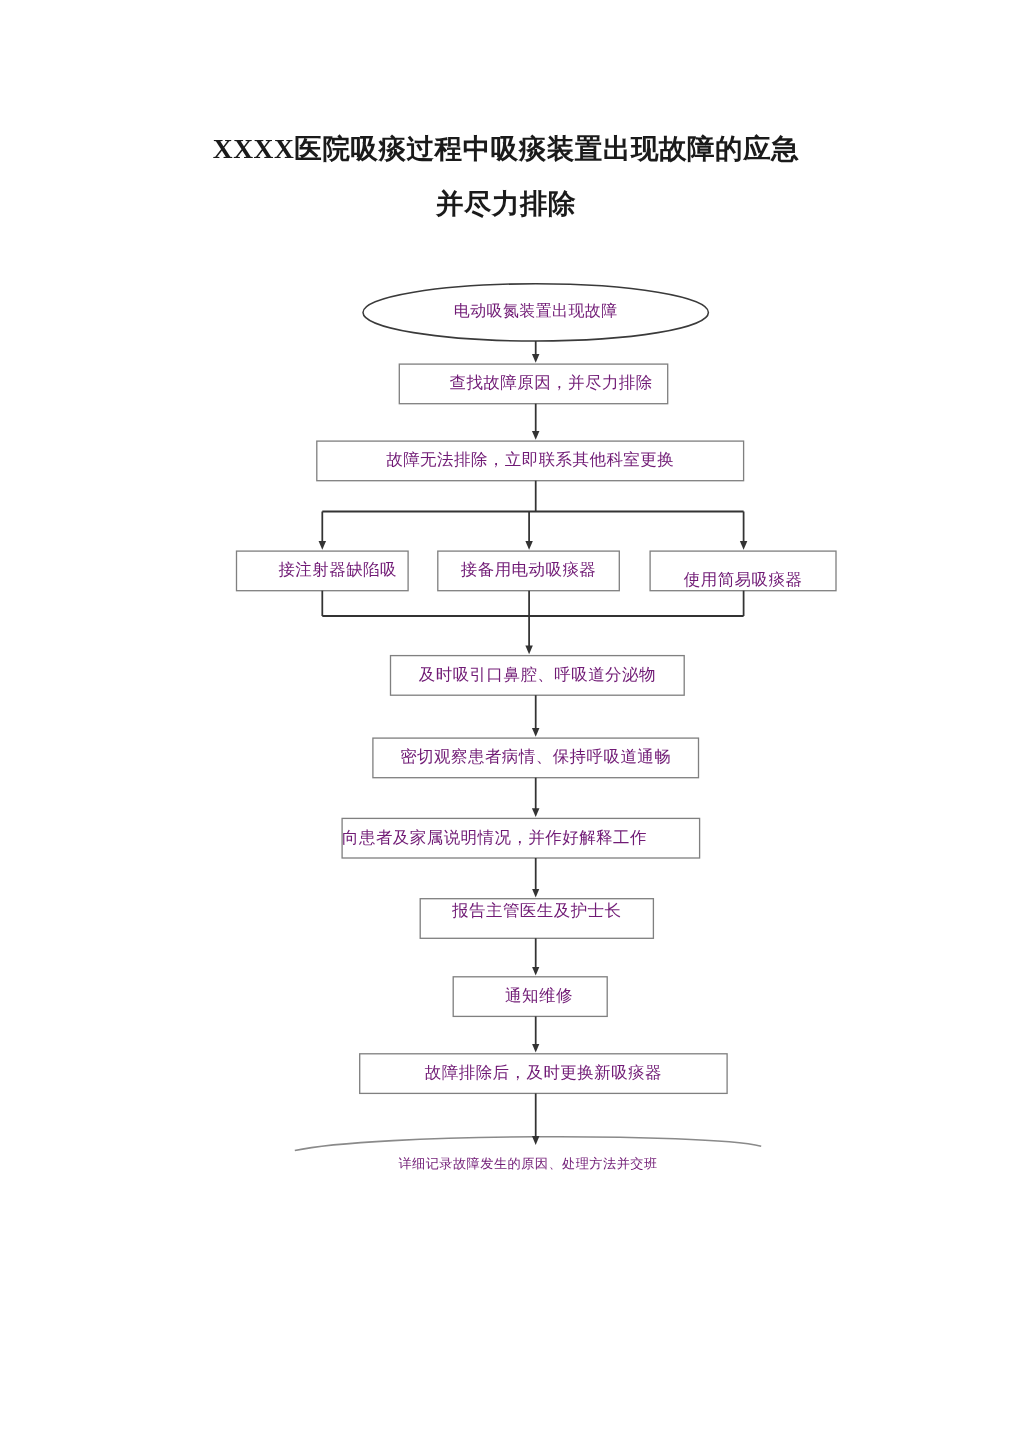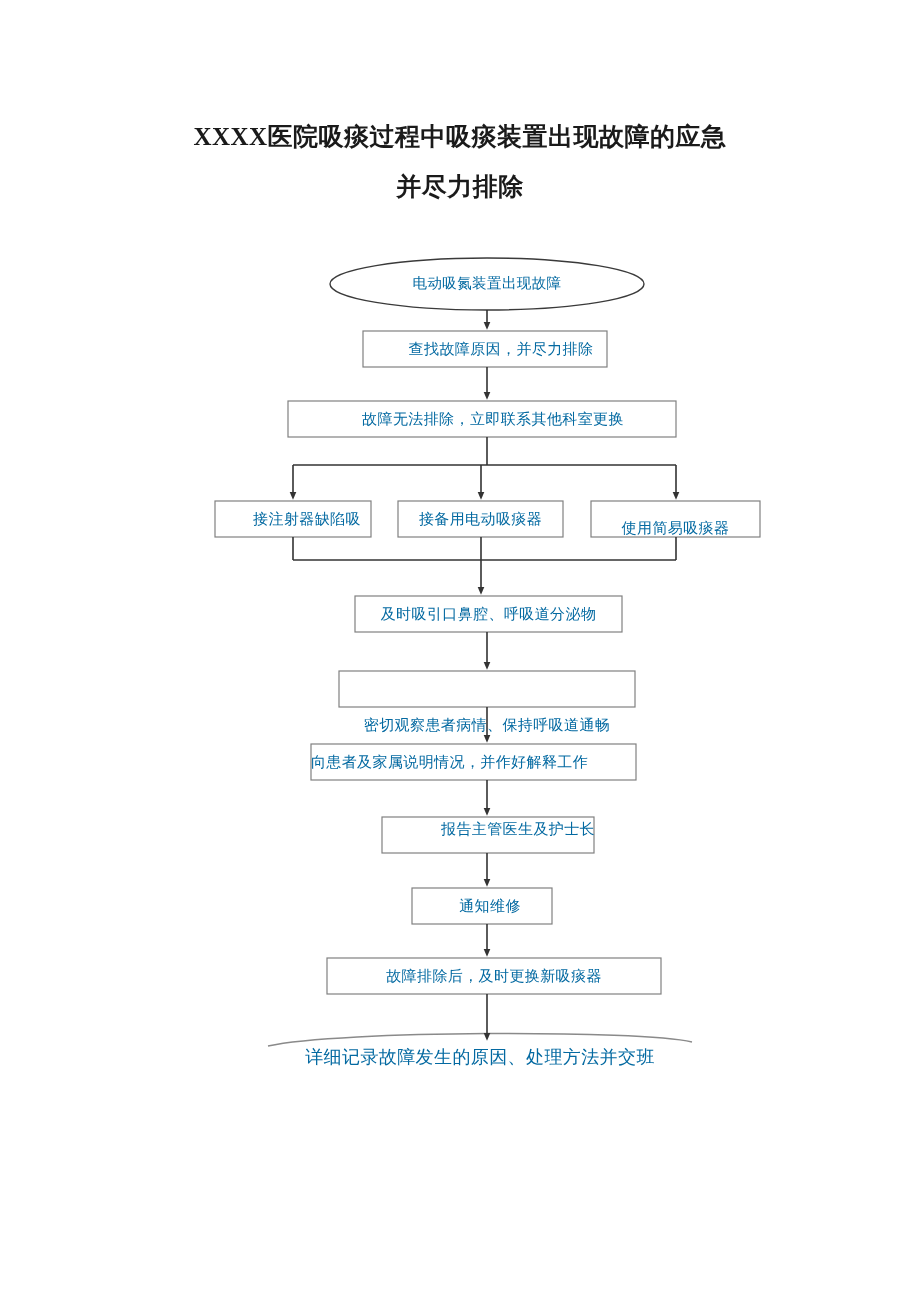--- a/index.html
+++ b/index.html
@@ -46,26 +46,26 @@
   
   .node-label {
     position: absolute;
     display: flex;
     align-items: center;
     justify-content: center;
     text-align: center;
     font-size: 15px;
     line-height: 1.2;
     letter-spacing: 0.4px;
-    color: #0369a1;
+    color: #701a75;
     pointer-events: none;
     white-space: nowrap;
   }
   .label-ellipse { font-size: 14.5px; }
-  .label-doc { font-size: 18px; }
+  .label-doc { font-size: 12px; }
 </style>
 </head>
 <body>
 
 <div id="page">
 
   <div class="title">
     <span>XXXX医院吸痰过程中吸痰装置出现故障的应急</span>
     <span class="line2">并尽力排除</span>
   </div>
@@ -130,49 +130,49 @@
   </svg>
 
   <div class="node-label label-ellipse" style="left:330px; top:264px; width:314px; height:32px;">
     <span>电动吸氮装置出现故障</span>
   </div>
 
   <div class="node-label" style="left:363px; top:327px; width:276px; height:36px;">
     <span>查找故障原因，并尽力排除</span>
   </div>
 
-  <div class="node-label" style="left:288px; top:397px; width:388px; height:36px;padding-left:11px;">
+  <div class="node-label" style="left:288px; top:397px; width:388px; height:36px;">
     <span>故障无法排除，立即联系其他科室更换</span>
   </div>
 
   <div class="node-label" style="left:215px; top:497px; width:184px; height:36px;">
     <span>接注射器缺陷吸</span>
   </div>
 
   <div class="node-label" style="left:398px; top:497px; width:165px; height:36px;border-radius:16px;">
     <span>接备用电动吸痰器</span>
   </div>
 
   <div class="node-label" style="left:591px; top:497px; width:169px; height:36px;align-items:flex-end;">
     <span>使用简易吸痰器</span>
   </div>
 
   <div class="node-label" style="left:355px; top:592px; width:267px; height:36px;">
     <span>及时吸引口鼻腔、呼吸道分泌物</span>
   </div>
 
-  <div class="node-label" style="left:339px; top:667px; width:296px; height:36px;margin-top:36px;">
+  <div class="node-label" style="left:339px; top:667px; width:296px; height:36px;">
     <span>密切观察患者病情、保持呼吸道通畅</span>
   </div>
 
   <div class="node-label" style="left:311px; top:740px; width:277px; height:36px;">
     <span>向患者及家属说明情况，并作好解释工作</span>
   </div>
 
-  <div class="node-label" style="left:382px; top:813px; width:212px; height:23px;padding-left:30px;">
+  <div class="node-label" style="left:382px; top:813px; width:212px; height:23px;">
     <span>报告主管医生及护士长</span>
   </div>
 
   <div class="node-label" style="left:412px; top:884px; width:156px; height:36px;">
     <span>通知维修</span>
   </div>
 
   <div class="node-label" style="left:327px; top:954px; width:334px; height:36px;">
     <span>故障排除后，及时更换新吸痰器</span>
   </div>

